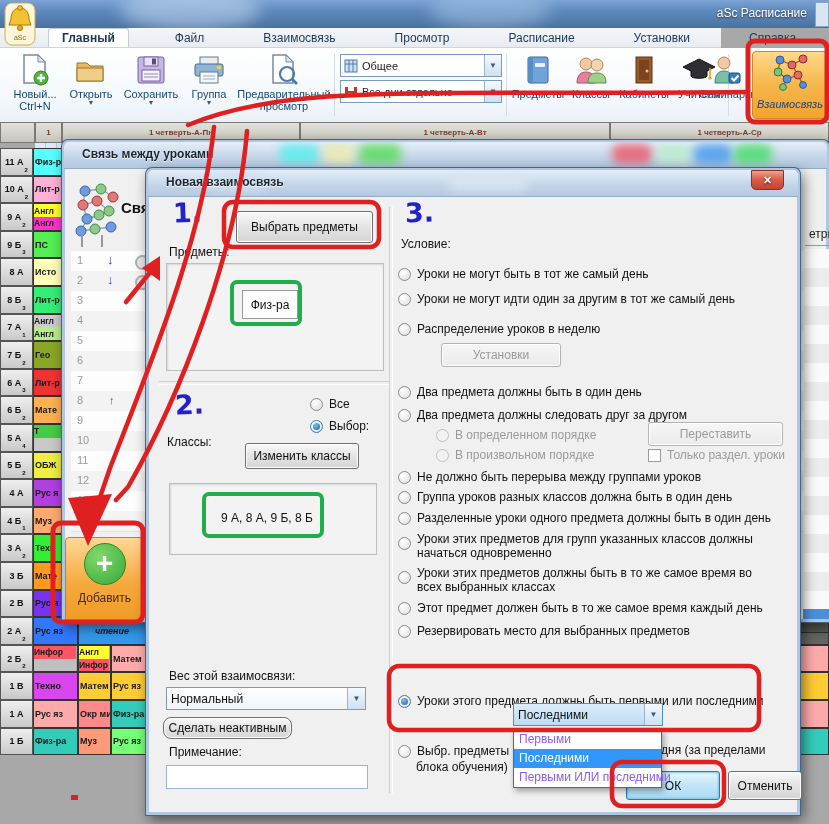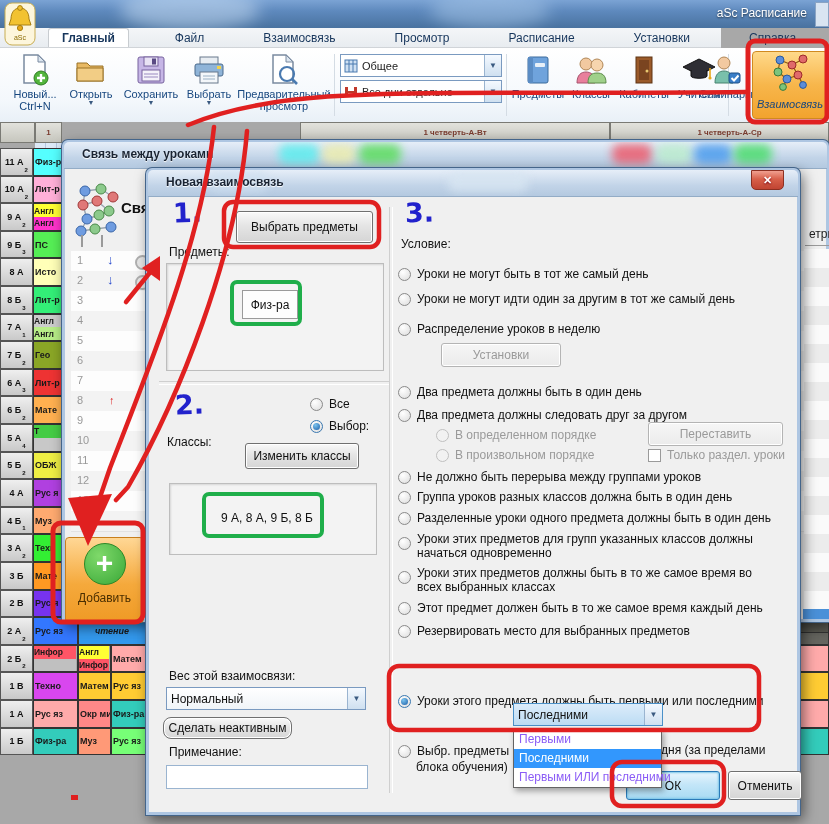--- a/index.html
+++ b/index.html
@@ -180,21 +180,21 @@
       <span class="ic">
         <svg width="32" height="30" viewBox="0 0 32 30">
             <rect x="7" y="2" width="18" height="8" fill="#e8edf2" stroke="#68788c"></rect>
             <rect x="2" y="9" width="28" height="12" rx="2" fill="#8fb4d8" stroke="#4a6a8c"></rect>
             <rect x="24" y="11" width="4" height="3" fill="#f2d24a"></rect>
             <rect x="7" y="17" width="18" height="11" fill="#f4f7fa" stroke="#68788c"></rect>
             <line x1="10" y1="21" x2="22" y2="21" stroke="#9ab0c4"></line>
             <line x1="10" y1="24" x2="22" y2="24" stroke="#9ab0c4"></line>
           </svg>
       </span>
-      <span>Выбрать</span>
+      <span>Группа</span>
       <span class="caret">▼</span>
     </div>
     <div class="tbtn" style="left:236px;width:96px;">
       <span class="ic">
         <svg width="30" height="32" viewBox="0 0 30 32">
             <path d="M4 1 h13 l7 7 v21 h-20z" fill="#fff" stroke="#7a8aa0" stroke-width="1.5"></path>
             <path d="M17 1 l7 7 h-7z" fill="#dce6f0" stroke="#7a8aa0"></path>
             <circle cx="18" cy="20" r="7" fill="none" stroke="#4a7ab0" stroke-width="2.2"></circle>
             <line x1="23" y1="25" x2="28" y2="30" stroke="#4a7ab0" stroke-width="2.6"></line>
           </svg>
@@ -301,20 +301,21 @@
       </span>
       <span class="t">Взаимосвязь</span>
     </div>
   </div>
 
   <div class="tt">
     <div class="tt-head" style="left:0;width:35px;"></div>
     <div class="tt-head" style="left:35px;width:27px;">
         <span>1</span>
       </div>
+    <div class="tt-head" style="left:62px;width:238px;">1 четверть-А-Пн</div>
     <div class="tt-head" style="left:300px;width:310px;">1 четверть-А-Вт</div>
     <div class="tt-head" style="left:610px;width:219px;padding-left:20px;">1 четверть-А-Ср</div>
     <div class="tickband" id="tickband">
         <div class="chip" style="left: 257px; width: 33px; background: rgb(85, 238, 238);"></div>
         <div class="chip" style="left: 292px; width: 28px; background: rgb(238, 238, 170);"></div>
         <div class="chip" style="left: 322px; width: 38px; background: rgb(85, 221, 85);"></div>
         <div class="chip" style="left: 577px; width: 38px; background: rgb(238, 85, 102);"></div>
         <div class="chip" style="left: 619px; width: 34px; background: rgb(187, 238, 204);"></div>
         <div class="chip" style="left: 657px; width: 36px; background: rgb(68, 153, 238);"></div>
         <div class="chip" style="left: 697px; width: 36px; background: rgb(68, 221, 102);"></div>

